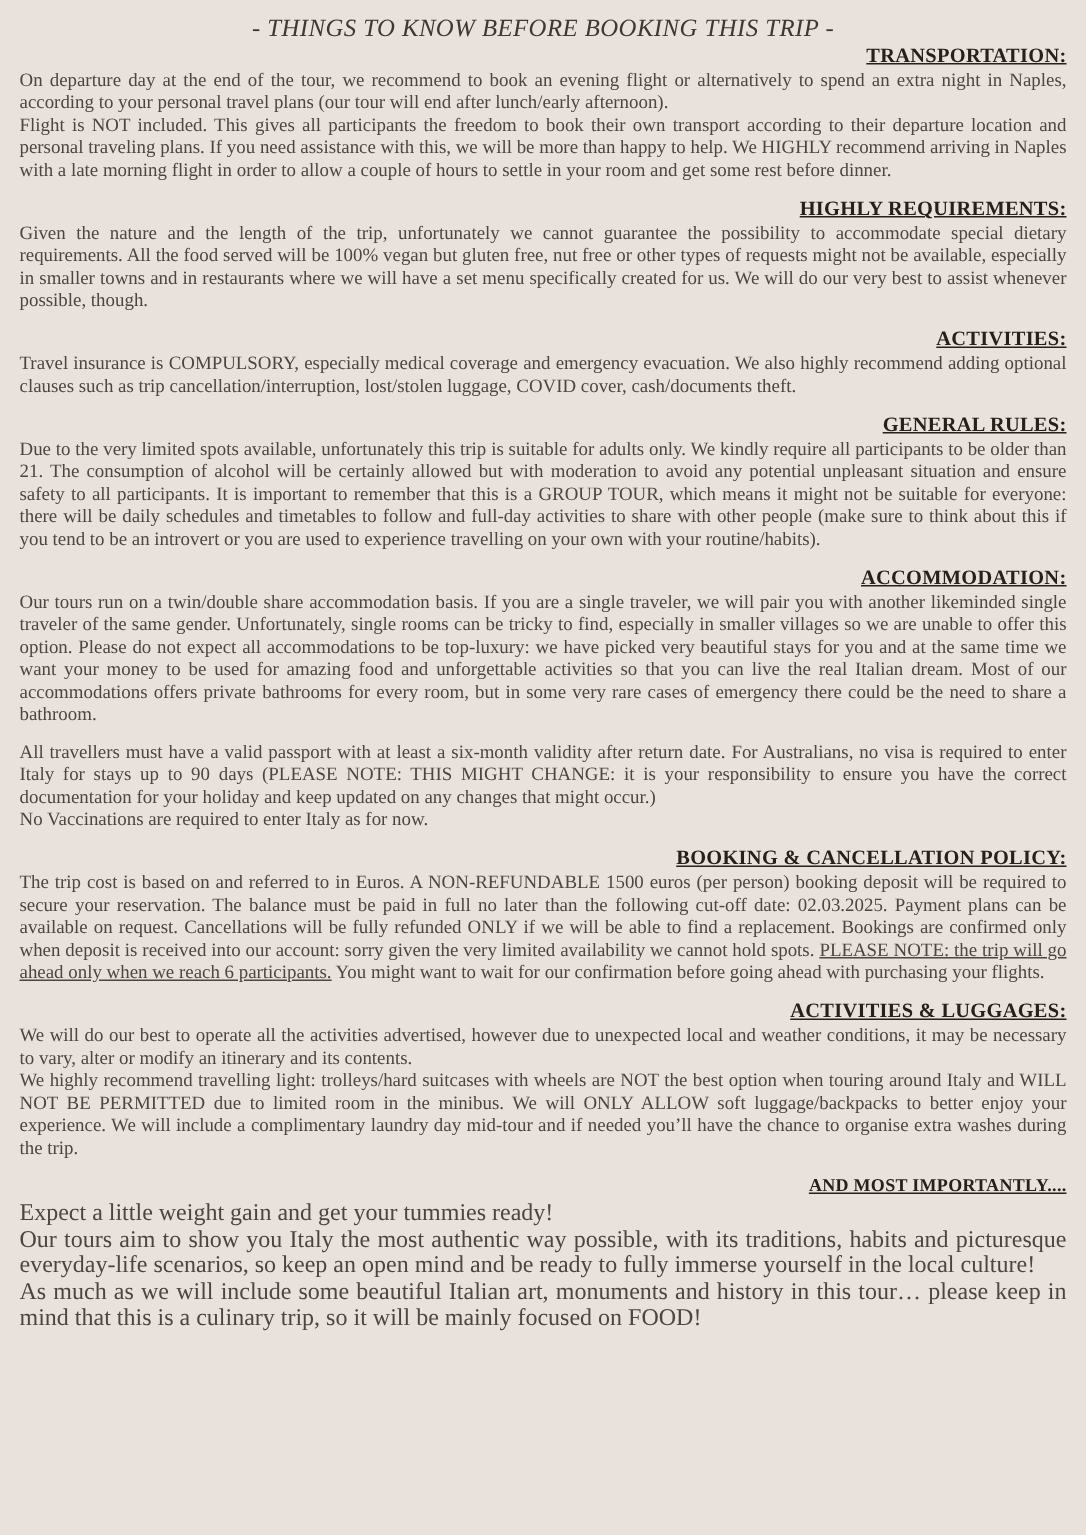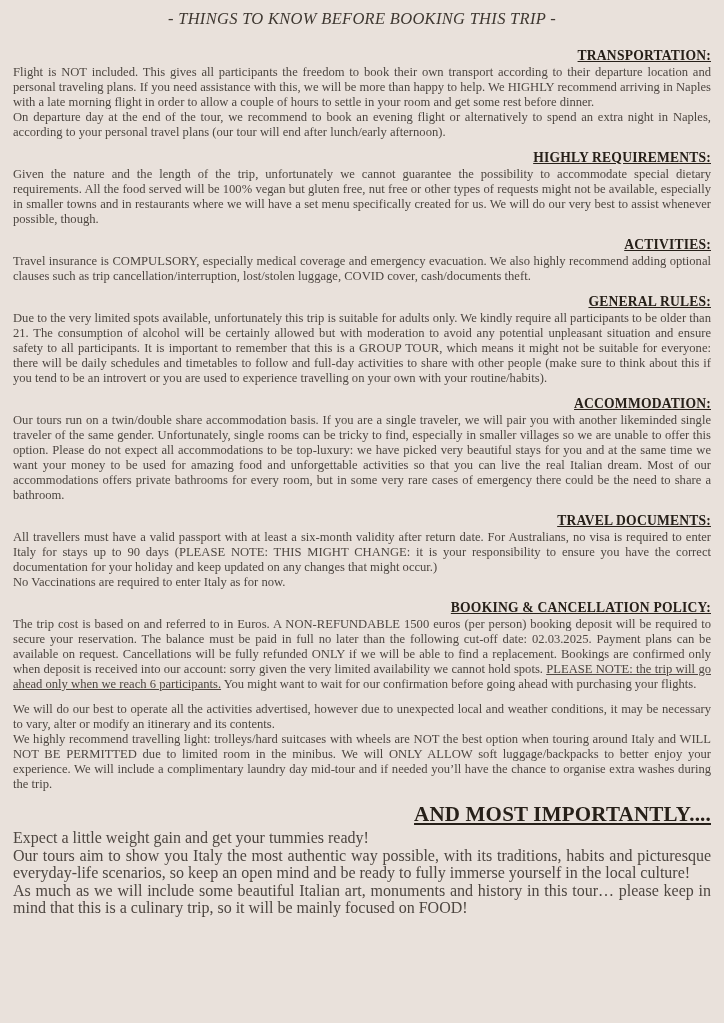--- a/index.html
+++ b/index.html
@@ -14,21 +14,21 @@
     font-family: "Liberation Serif", serif;
   }
   .doc {
     box-sizing: border-box;
     width: 724px;
     height: 1023px;
     padding: 7px 13px 0 13px;
     color: #4d4640;
   }
   .title {
-    margin: 2px 0 19px 0;
+    margin: 2px 0 0 0;
     text-align: center;
     font-style: italic;
     font-weight: normal;
     font-size: 16.5px;
     letter-spacing: 0.3px;
     color: #3f3831;
   }
   section {
     margin: 0 0 10px 0;
   }
@@ -45,39 +45,39 @@
     margin: 0;
     font-size: 12.6px;
     line-height: 15px;
     text-align: justify;
     color: #4d4640;
   }
   .u {
     text-decoration: underline;
   }
   .final h2 {
-    font-size: 21px;
+    font-size: 12px;
     margin-bottom: 2px;
   }
   .final p {
     font-size: 16px;
     line-height: 17.5px;
   }
 </style>
 </head>
 <body>
 
 <div class="doc">
 
   <h1 class="title">- THINGS TO KNOW BEFORE BOOKING THIS TRIP -</h1>
 
   <section>
     <h2>TRANSPORTATION:</h2>
+    <p>On departure day at the end of the tour, we recommend to book an evening flight or alternatively to spend an extra night in Naples, according to your personal travel plans (our tour will end after lunch/early afternoon).</p>
     <p>Flight is NOT included. This gives all participants the freedom to book their own transport according to their departure location and personal traveling plans. If you need assistance with this, we will be more than happy to help. We HIGHLY recommend arriving in Naples with a late morning flight in order to allow a couple of hours to settle in your room and get some rest before dinner.</p>
-    <p>On departure day at the end of the tour, we recommend to book an evening flight or alternatively to spend an extra night in Naples, according to your personal travel plans (our tour will end after lunch/early afternoon).</p>
   </section>
 
   <section>
     <h2>HIGHLY REQUIREMENTS:</h2>
     <p>Given the nature and the length of the trip, unfortunately we cannot guarantee the possibility to accommodate special dietary requirements. All the food served will be 100% vegan but gluten free, nut free or other types of requests might not be available, especially in smaller towns and in restaurants where we will have a set menu specifically created for us. We will do our very best to assist whenever possible, though.</p>
   </section>
 
   <section>
     <h2>ACTIVITIES:</h2>
     <p>Travel insurance is COMPULSORY, especially medical coverage and emergency evacuation. We also highly recommend adding optional clauses such as trip cancellation/interruption, lost/stolen luggage, COVID cover, cash/documents theft.</p>
@@ -87,31 +87,31 @@
     <h2>GENERAL RULES:</h2>
     <p>Due to the very limited spots available, unfortunately this trip is suitable for adults only. We kindly require all participants to be older than 21. The consumption of alcohol will be certainly allowed but with moderation to avoid any potential unpleasant situation and ensure safety to all participants. It is important to remember that this is a GROUP TOUR, which means it might not be suitable for everyone: there will be daily schedules and timetables to follow and full-day activities to share with other people (make sure to think about this if you tend to be an introvert or you are used to experience travelling on your own with your routine/habits).</p>
   </section>
 
   <section>
     <h2>ACCOMMODATION:</h2>
     <p>Our tours run on a twin/double share accommodation basis. If you are a single traveler, we will pair you with another likeminded single traveler of the same gender. Unfortunately, single rooms can be tricky to find, especially in smaller villages so we are unable to offer this option. Please do not expect all accommodations to be top-luxury: we have picked very beautiful stays for you and at the same time we want your money to be used for amazing food and unforgettable activities so that you can live the real Italian dream. Most of our accommodations offers private bathrooms for every room, but in some very rare cases of emergency there could be the need to share a bathroom.</p>
   </section>
 
   <section>
-    <h2>TRAVEL DOCUMENTS:</h2>
     <p>All travellers must have a valid passport with at least a six-month validity after return date. For Australians, no visa is required to enter Italy for stays up to 90 days (PLEASE NOTE: THIS MIGHT CHANGE: it is your responsibility to ensure you have the correct documentation for your holiday and keep updated on any changes that might occur.)</p>
     <p>No Vaccinations are required to enter Italy as for now.</p>
   </section>
 
   <section>
     <h2>BOOKING &amp; CANCELLATION POLICY:</h2>
     <p><span>The trip cost is based on and referred to in Euros. A NON-REFUNDABLE 1500 euros (per person) booking deposit will be required to secure your reservation. The balance must be paid in full no later than the following cut-off date: 02.03.2025. Payment plans can be available on request. Cancellations will be fully refunded ONLY if we will be able to find a replacement. Bookings are confirmed only when deposit is received into our account: sorry given the very limited availability we cannot hold spots. </span><span class="u">PLEASE NOTE: the trip will go ahead only when we reach 6 participants.</span><span> You might want to wait for our confirmation before going ahead with purchasing your flights.</span></p>
   </section>
 
   <section>
+    <h2>ACTIVITIES &amp; LUGGAGES:</h2>
     <p>We will do our best to operate all the activities advertised, however due to unexpected local and weather conditions, it may be necessary to vary, alter or modify an itinerary and its contents.</p>
     <p>We highly recommend travelling light: trolleys/hard suitcases with wheels are NOT the best option when touring around Italy and WILL NOT BE PERMITTED due to limited room in the minibus. We will ONLY ALLOW soft luggage/backpacks to better enjoy your experience. We will include a complimentary laundry day mid-tour and if needed you’ll have the chance to organise extra washes during the trip.</p>
   </section>
 
   <section class="final">
     <h2>AND MOST IMPORTANTLY....</h2>
     <p>Expect a little weight gain and get your tummies ready!</p>
     <p>Our tours aim to show you Italy the most authentic way possible, with its traditions, habits and picturesque everyday-life scenarios, so keep an open mind and be ready to fully immerse yourself in the local culture!</p>
     <p>As much as we will include some beautiful Italian art, monuments and history in this tour… please keep in mind that this is a culinary trip, so it will be mainly focused on FOOD!</p>
   </section>

